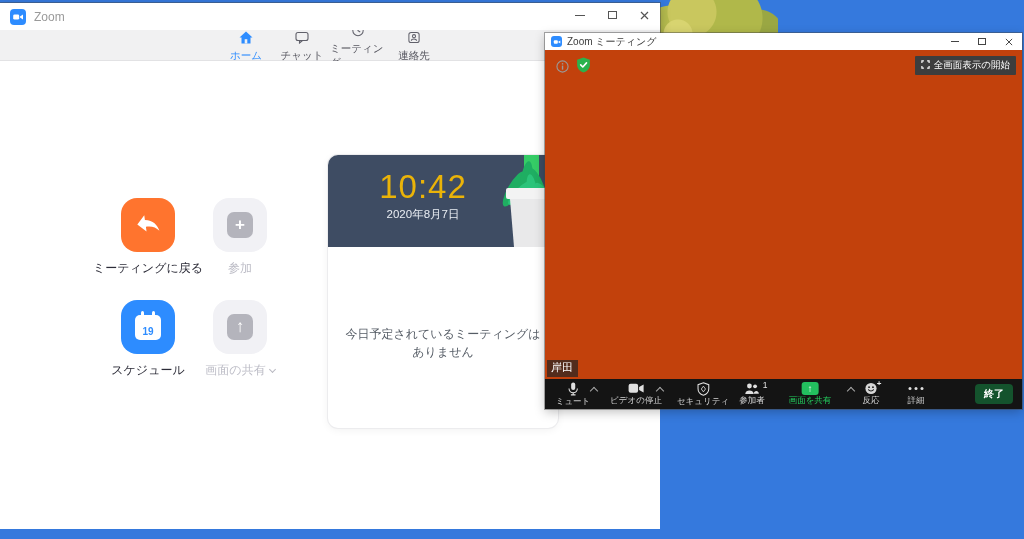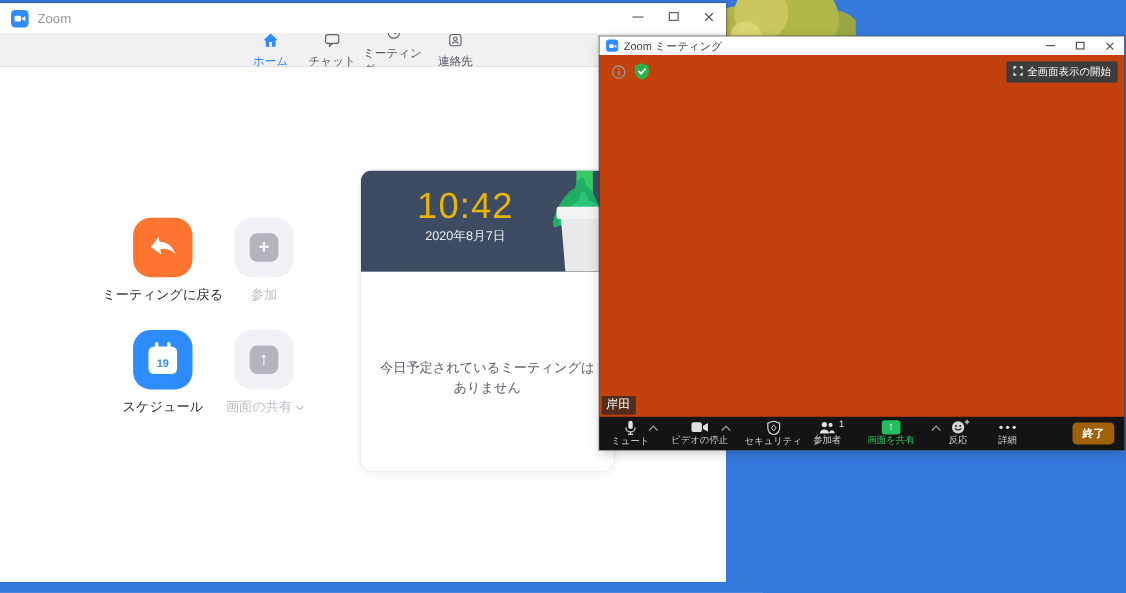--- a/index.html
+++ b/index.html
@@ -73,21 +73,21 @@
   .toolbar { position:absolute; left:0; right:0; bottom:0; height:30px; background:#141414; }
   .titem { position:absolute; top:0; height:30px; transform:translateX(-50%); display:flex; flex-direction:column; align-items:center; justify-content:space-between; padding:3px 0 2px; cursor:pointer; }
   .titem .icn { height:14px; display:flex; align-items:center; justify-content:center; position:relative; }
   .titem .lbl { font-size:8.5px; color:#d4d4d4; white-space:nowrap; }
   .titem .lbl--green { color:#23d05f; }
   .chev-up { position:absolute; top:9px; width:6px; height:6px; border-top:1.5px solid #a8a8a8; border-left:1.5px solid #a8a8a8; transform:rotate(45deg); cursor:pointer; }
   .pcount { position:absolute; top:-2px; right:-8px; font-size:8.5px; color:#e2e2e2; font-weight:400; }
   .share-sq { width:17px; height:13px; background:#23bf5f; border-radius:3px; color:#fff; font-size:10px; font-weight:bold; display:flex; align-items:center; justify-content:center; line-height:1; }
   .dots { display:flex; gap:3px; }
   .dots i { width:3px; height:3px; border-radius:50%; background:#e0e0e0; }
-  .end-btn { position:absolute; left:430px; top:5px; width:38px; height:20px; background:#a16207; border-radius:4px; color:#fff; font-size:10px; font-weight:bold; display:flex; align-items:center; justify-content:center; cursor:pointer; }
+  .end-btn { position:absolute; left:430px; top:5px; width:38px; height:20px; background:#14532d; border-radius:4px; color:#fff; font-size:10px; font-weight:bold; display:flex; align-items:center; justify-content:center; cursor:pointer; }
   .plus-mark { position:absolute; top:-3px; right:-4px; color:#e8e8e8; font-size:8px; font-weight:bold; }
 </style>
 </head>
 <body>
 
 <div class="flower"></div>
 
 <div class="win" id="home-win">
   <div class="h-titlebar">
     <span class="zoom-app-icon">

